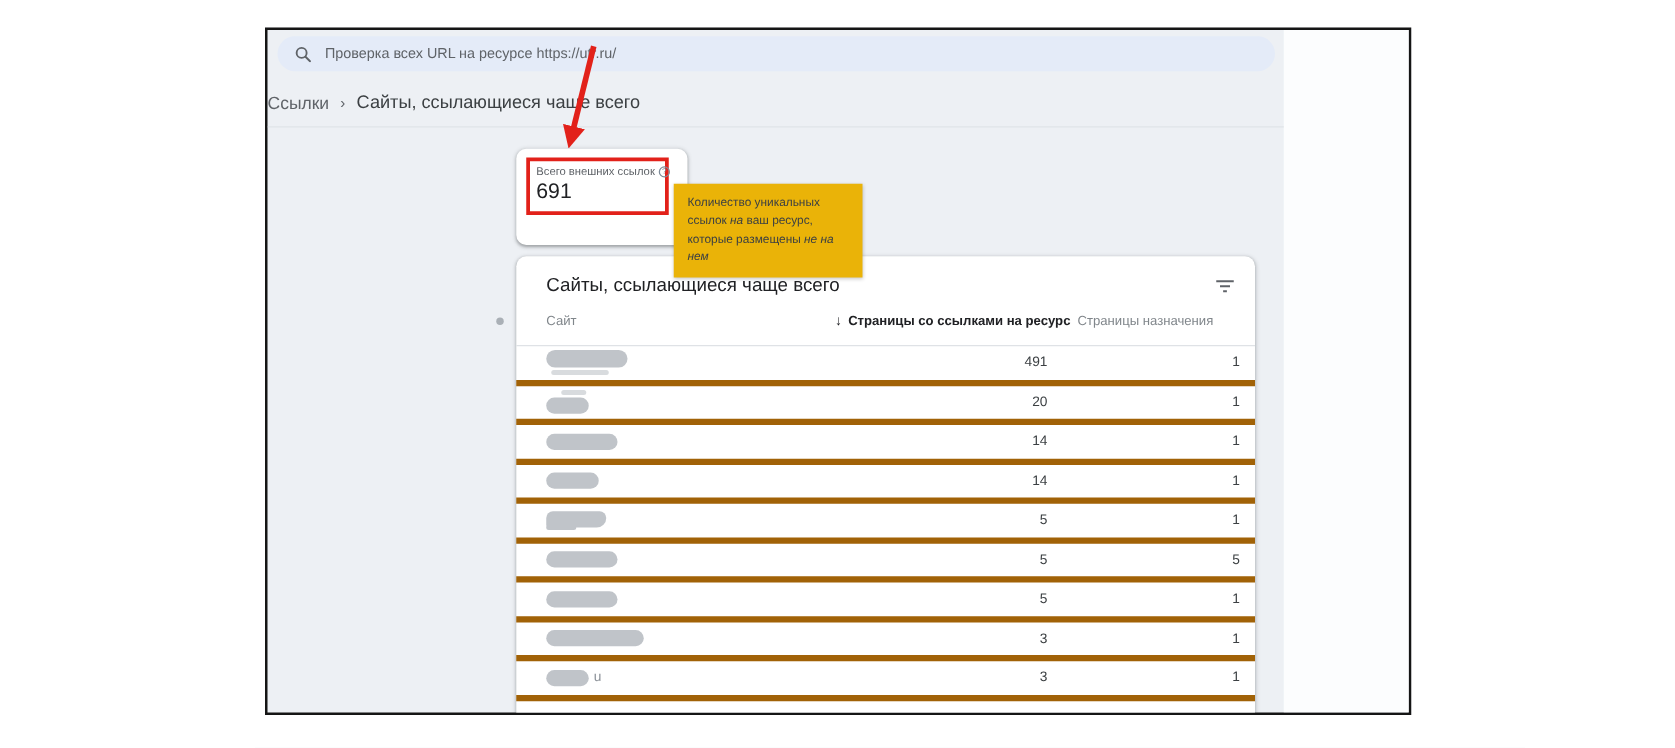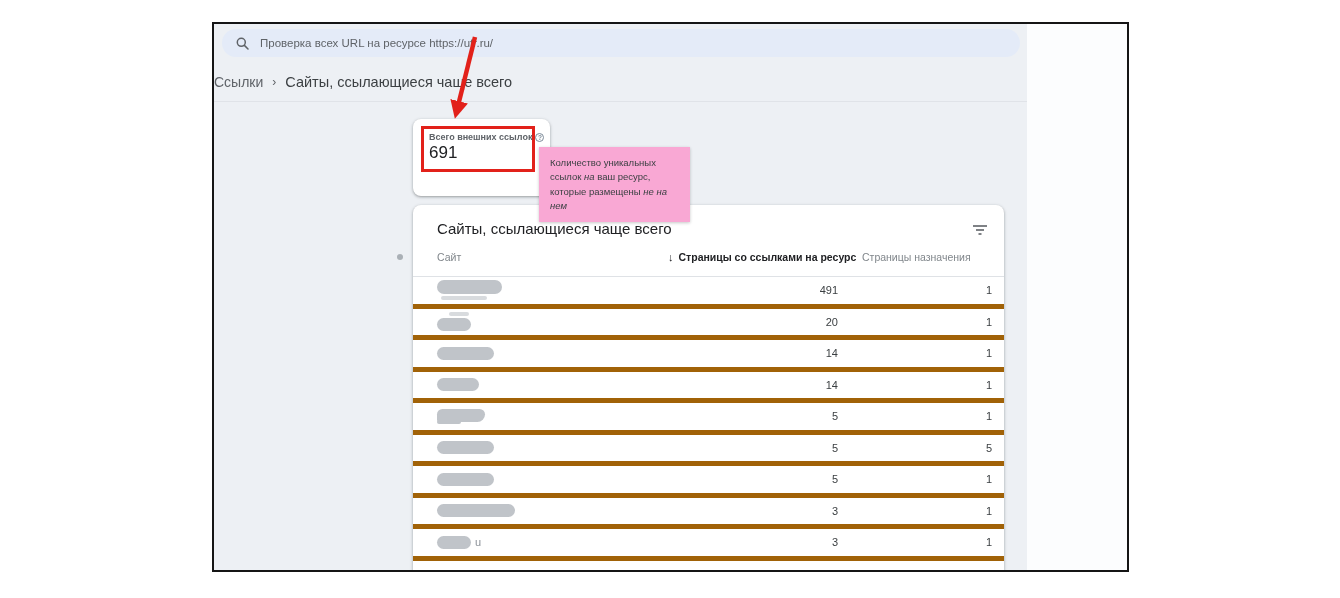--- a/index.html
+++ b/index.html
@@ -27,28 +27,28 @@
 
   .scroll-dot { position:absolute; left:183px; top:230px; width:6px; height:6px;
     border-radius:50%; background:#aab0b6; }
 
   
   .metric-card { position:absolute; left:199px; top:95px; width:137px; height:77px;
     background:#fff; border-radius:8px;
     box-shadow:0 1px 2px rgba(60,64,67,.3), 0 1px 3px 1px rgba(60,64,67,.15); z-index:2; }
   .highlight-box { position:absolute; left:8px; top:7px; width:114px; height:46px;
     border:3px solid #e2211a; padding:3px 4px 0 5px; }
-  .metric-label { display:flex; align-items:center; gap:3px; font-size:9px; color:#5f6368; white-space:nowrap;font-weight:bold; }
+  .metric-label { display:flex; align-items:center; gap:3px; font-size:9px; color:#5f6368; white-space:nowrap; }
   .help-icon { width:9px; height:9px; border:1px solid #7d8b99; border-radius:50%;
     font-size:6.5px; line-height:7px; text-align:center; color:#7d8b99; cursor:pointer; flex:0 0 auto; }
   .metric-value { font-size:17px; color:#202124; margin-top:1px; }
 
   
   .tooltip { position:absolute; left:325px; top:123px; width:151px; min-height:72px;
-    background:#f9a8d4; box-shadow:0 1px 3px rgba(0,0,0,.22); padding:9px 11px;
+    background:#eab308; box-shadow:0 1px 3px rgba(0,0,0,.22); padding:9px 11px;
     font-size:9.5px; color:#3c4043; line-height:1.5; z-index:3; }
   .tooltip i { font-style:italic; }
 
   
   .arrow-svg { position:absolute; left:0; top:0; width:913px; height:546px; z-index:6; pointer-events:none; }
 
   
   .table-card { position:absolute; left:199px; top:181px; width:591px; height:372px;
     background:#fff; border-radius:8px 8px 0 0;
     box-shadow:0 1px 2px rgba(60,64,67,.3), 0 1px 3px 1px rgba(60,64,67,.15); z-index:1; }

